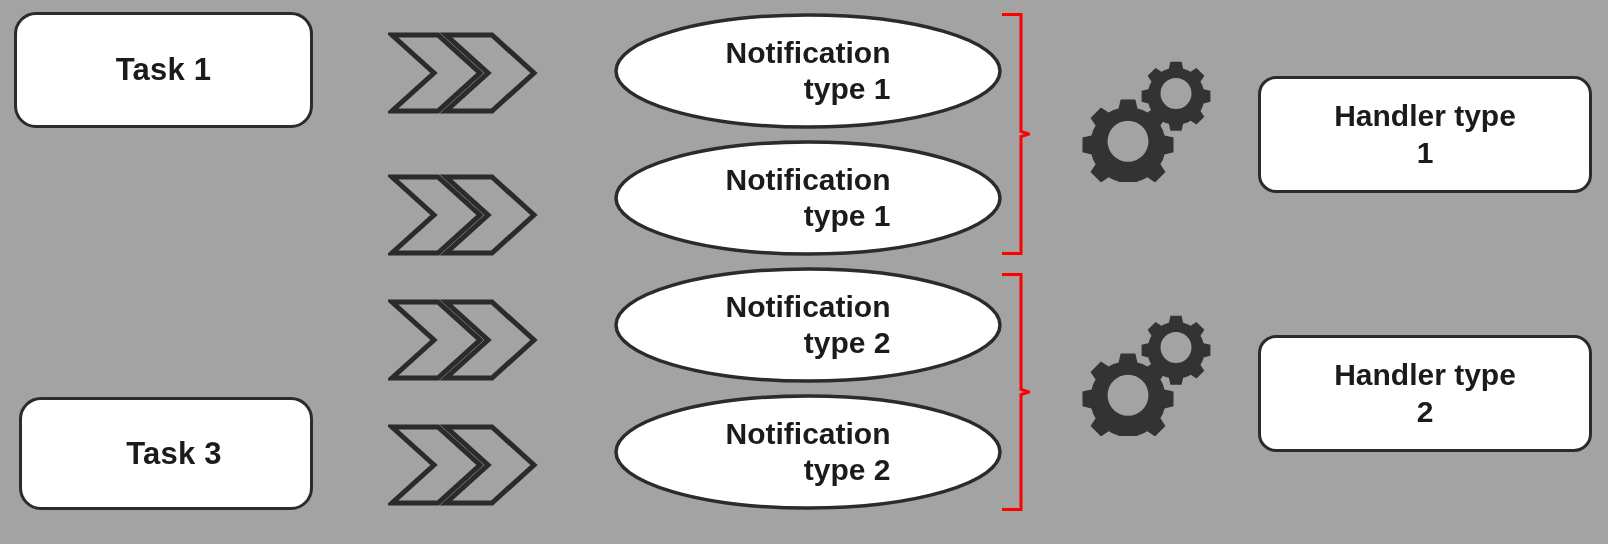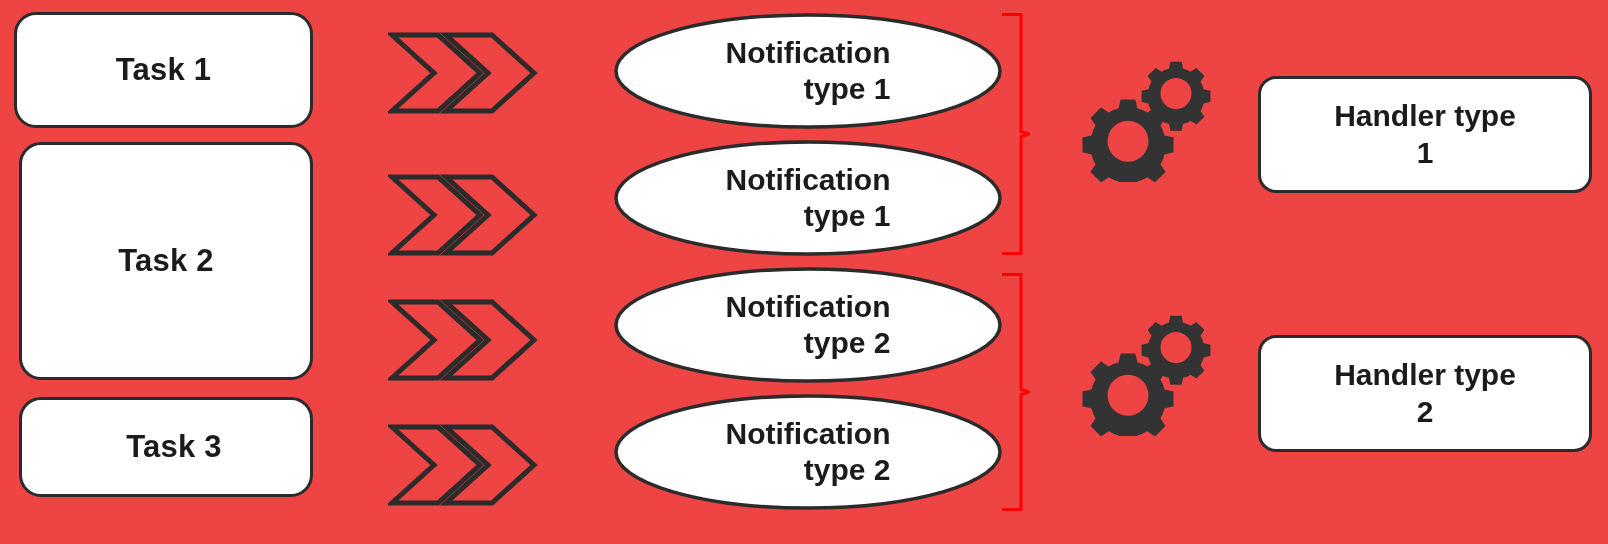--- a/index.html
+++ b/index.html
@@ -7,21 +7,21 @@
     padding: 0;
     background: #ffffff;
   }
   body {
     font-family: "Liberation Sans", sans-serif;
   }
   #canvas {
     position: relative;
     width: 1608px;
     height: 544px;
-    background: #ef4444;
+    background: #a3a3a3;
     overflow: hidden;
   }
 
   
   .task-box {
     position: absolute;
     box-sizing: border-box;
     border: 3px solid #2b2b2b;
     border-radius: 22px;
     background: #ffffff;
@@ -107,25 +107,22 @@
 </style>
 </head>
 <body>
 
 <div id="canvas">
 
   <div class="task-box" style="left:14px; top:12px; width:299px; height:116px;">
     <span class="task-label">Task 1</span>
   </div>
 
-  <div class="task-box" style="left:19px; top:142px; width:294px; height:238px;">
-    <span class="task-label">Task 2</span>
-  </div>
-
-  <div class="task-box" style="left:19px; top:397px; width:294px; height:100px;padding-left:16px;">
+
+  <div class="task-box" style="left:19px; top:397px; width:294px; height:113px;padding-left:16px;">
     <span class="task-label">Task 3</span>
   </div>
 
   <div class="chevron-wrap" style="left:388px; top:31px; width:150px; height:84px;">
     <svg width="150" height="84" viewBox="0 0 150 84" aria-hidden="true">
       <polygon points="4,4 50,4 92,42 50,80 4,80 46,42" fill="none" stroke="#2b2b2b" stroke-width="5" stroke-linejoin="miter"></polygon>
       <polygon points="58,4 104,4 146,42 104,80 58,80 100,42" fill="none" stroke="#2b2b2b" stroke-width="5" stroke-linejoin="miter"></polygon>
     </svg>
   </div>
 

